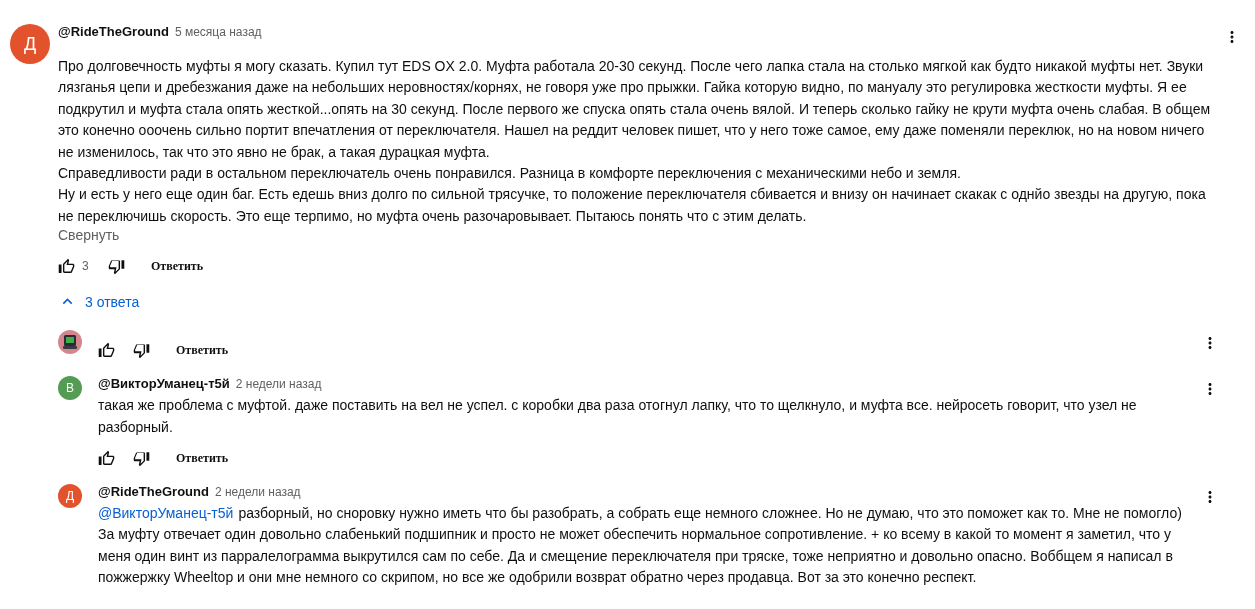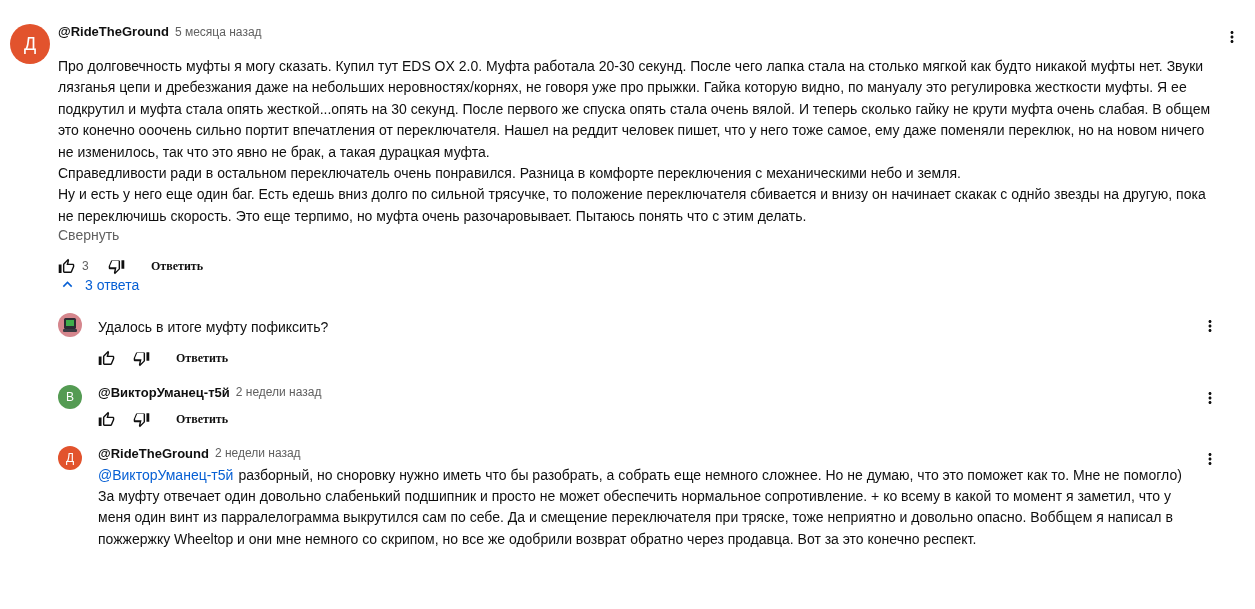--- a/index.html
+++ b/index.html
@@ -51,21 +51,21 @@
   }
   .icon-btn svg{width:17px;height:17px;fill:currentColor;}
   .count{font-size:12px;color:var(--text_secondary);margin-left:7px;min-width:8px;}
   .count:empty{display:none;margin:0;min-width:0;}
   .dislike{margin-left:18px;}
   .reply-btn{
     margin-left:26px;background:none;border:none;cursor:pointer;
     font-family:Liberation Serif, serif;font-size:12px;font-weight:600;color:var(--text_primary);
   }
   .replies-toggle{
-    display:flex;align-items:center;gap:8px;
+    margin-top:17px;display:flex;align-items:center;gap:8px;
     background:none;border:none;cursor:pointer;font-family:inherit;
     font-size:14px;font-weight:500;color:var(--link_blue);
   }
   .replies-toggle svg{width:19px;height:19px;fill:currentColor;}
   .replies{margin-top:19px;}
   .reply{margin-bottom:17px;}
   .reply .ctext{margin-top:4px;}
   .reply .actions{margin-top:11px;}
   .dots-btn{
     background:none;border:none;cursor:pointer;padding:2px;
@@ -122,21 +122,20 @@
 
       <div class="row reply">
         <div class="avatar avatar-sm av-pink">
           <svg viewBox="0 0 24 24" width="24" height="24">
               <rect x="6" y="5" width="12" height="11" rx="1.5" fill="#2b2b33"></rect>
               <rect x="8" y="7" width="8" height="6" fill="#3fae4a"></rect>
               <rect x="5" y="16" width="14" height="3" rx="1" fill="#3a3a42"></rect>
             </svg>
         </div>
         <div class="content-r">
-          <div class="ctext">Удалось в итоге муфту пофиксить?</div>
           <div class="actions">
             <button class="icon-btn">
               <svg viewBox="0 0 24 24">
                   <path d="M9 21h9c.83 0 1.54-.5 1.84-1.22l3.02-7.05c.09-.23.14-.47.14-.73v-2c0-1.1-.9-2-2-2h-6.31l.95-4.57.03-.32c0-.41-.17-.79-.44-1.06L14.17 1 7.59 7.59C7.22 7.95 7 8.45 7 9v10c0 1.1.9 2 2 2zM9 9l4.34-4.34L12 10h9v2l-3 7H9V9zM1 9h4v12H1z"></path>
                 </svg>
             </button>
 
             <button class="icon-btn dislike">
               <svg viewBox="0 0 24 24">
                   <path d="M15 3H6c-.83 0-1.54.5-1.84 1.22l-3.02 7.05c-.09.23-.14.47-.14.73v2c0 1.1.9 2 2 2h6.31l-.95 4.57-.03.32c0 .41.17.79.44 1.06L9.83 23l6.59-6.59c.36-.36.58-.86.58-1.41V5c0-1.1-.9-2-2-2zm0 12.17L10.66 19.5 12 13H3v-2l3-7h9v11.17zM19 3h4v12h-4z"></path>
@@ -154,20 +153,21 @@
 
       <div class="row reply">
         <div class="avatar avatar-sm av-green">
             <span>В</span>
           </div>
         <div class="content-r">
           <div class="header">
             <a class="author" href="#">@ВикторУманец-т5й</a>
             <a class="time" href="#">2 недели назад</a>
           </div>
+          <div class="ctext">такая же проблема с муфтой. даже поставить на вел не успел. с коробки два раза отогнул лапку, что то щелкнуло, и муфта все. нейросеть говорит, что узел не разборный.</div>
           <div class="actions">
             <button class="icon-btn">
               <svg viewBox="0 0 24 24">
                   <path d="M9 21h9c.83 0 1.54-.5 1.84-1.22l3.02-7.05c.09-.23.14-.47.14-.73v-2c0-1.1-.9-2-2-2h-6.31l.95-4.57.03-.32c0-.41-.17-.79-.44-1.06L14.17 1 7.59 7.59C7.22 7.95 7 8.45 7 9v10c0 1.1.9 2 2 2zM9 9l4.34-4.34L12 10h9v2l-3 7H9V9zM1 9h4v12H1z"></path>
                 </svg>
             </button>
 
             <button class="icon-btn dislike">
               <svg viewBox="0 0 24 24">
                   <path d="M15 3H6c-.83 0-1.54.5-1.84 1.22l-3.02 7.05c-.09.23-.14.47-.14.73v2c0 1.1.9 2 2 2h6.31l-.95 4.57-.03.32c0 .41.17.79.44 1.06L9.83 23l6.59-6.59c.36-.36.58-.86.58-1.41V5c0-1.1-.9-2-2-2zm0 12.17L10.66 19.5 12 13H3v-2l3-7h9v11.17zM19 3h4v12h-4z"></path>

